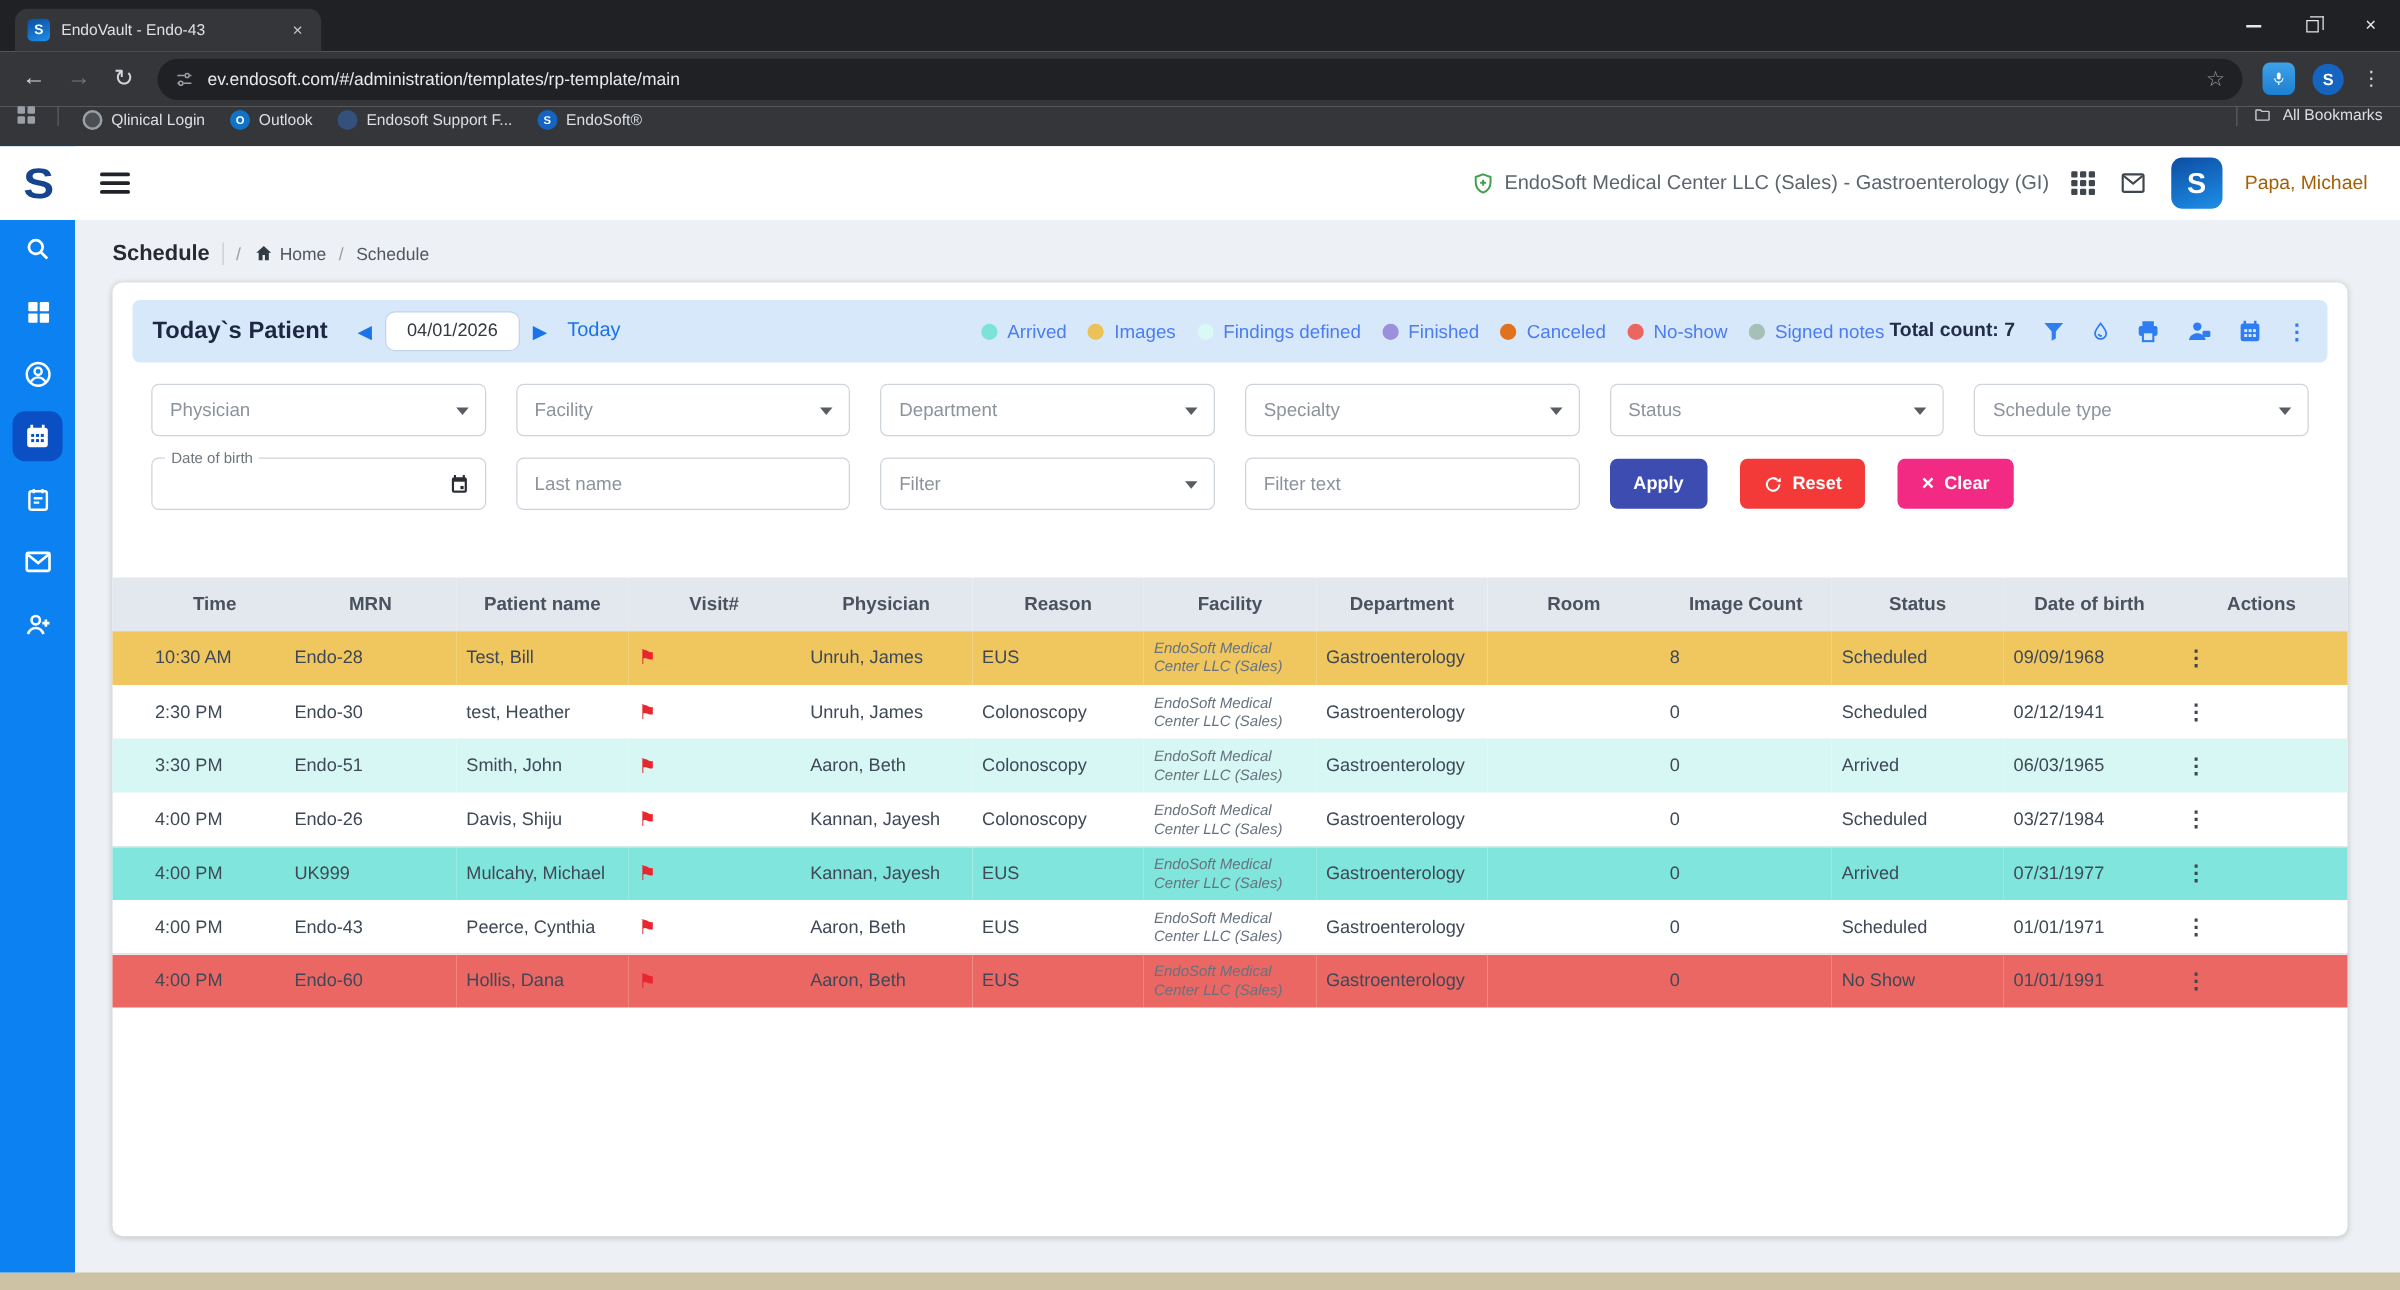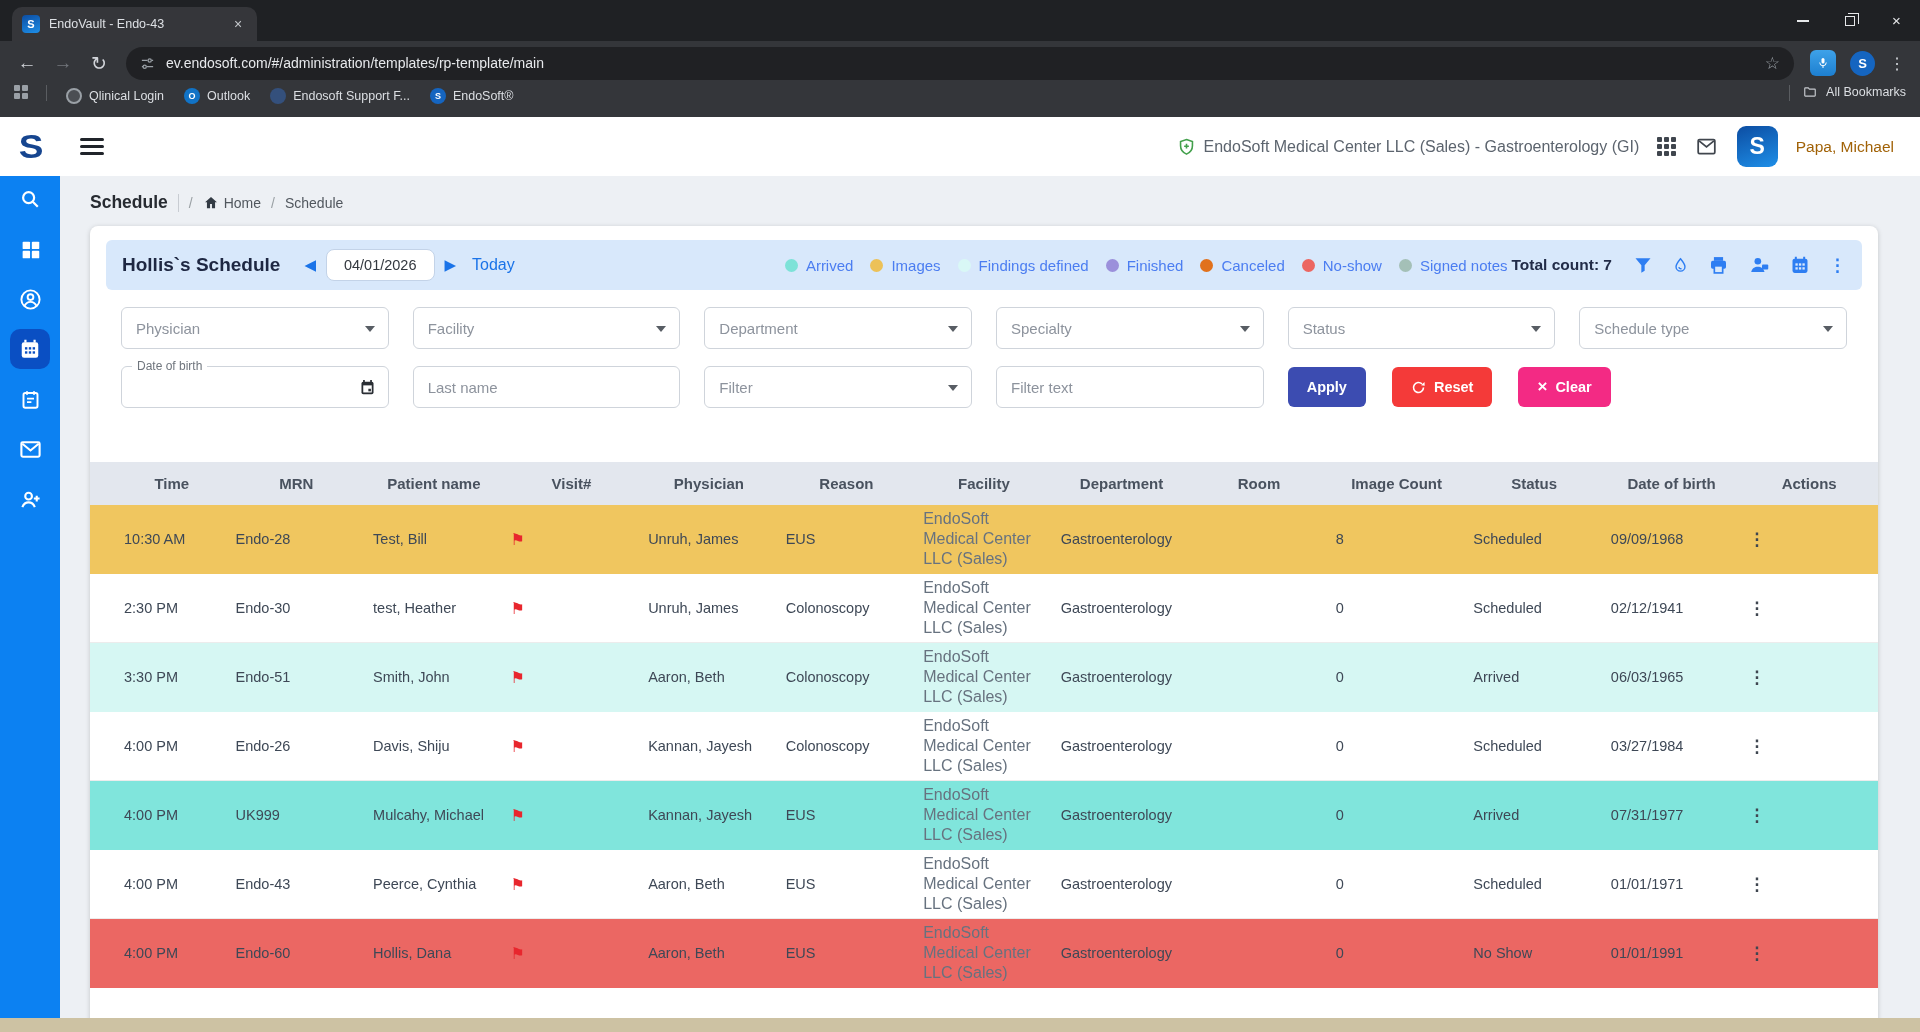--- a/index.html
+++ b/index.html
@@ -105,21 +105,21 @@
   .b-reset { background:#f43a39; }
   .b-clear { background:#f32a84; }
   .x-ico { font-size:17px; font-weight:bold; }
 
   .tbl { width:calc(100% + 32px); margin:54px -16px 0; border-collapse:collapse; table-layout:fixed; }
   .tbl th { background:#e3e7ee; font-size:15px; font-weight:bold; color:#49525f; text-align:center; padding:13px 8px; }
   .tbl th:first-child, .tbl td:first-child { padding-left:34px; }
   .tbl td { font-size:14.5px; color:#3e4856; padding:4px 8px; height:43px; }
   .tbl tbody tr { border-bottom:1px solid #ececec; }
   .tbl tbody tr.tinted { border-bottom-color:transparent; }
-  td.facility { color:#67727f; line-height:1.25; font-size:16px; }
+  td.facility { color:#67727f; line-height:1.25; font-size:12px;font-style:italic; }
   .flag { color:#e8262d; font-size:16px; }
   .kebab { color:#3f4650; font-size:17px; font-weight:bold; cursor:pointer; }
   .card-space { height:182px; }
 
   .bottom-strip { height:14px; background:#cdc2a3; }
 </style>
 </head>
 <body>
 
 <div>
@@ -310,21 +310,21 @@
             </svg>
           <span>Home</span>
         </span>
         <span class="bc-slash">/</span>
         <span class="bc-link">Schedule</span>
       </div>
 
       <div class="card">
 
         <div class="sched">
-          <span class="sched-title">Hollis`s Schedule</span>
+          <span class="sched-title">Today`s Patient</span>
           <span class="d-arrow">◀</span>
           <span class="datebox">04/01/2026</span>
           <span class="d-arrow">▶</span>
           <span class="today-link">Today</span>
 
           <span class="legend">
               <span class="lg-item">
                 <i class="dot" style="background: rgb(125, 226, 216);"></i>
                 <span class="lg-label">Arrived</span>
               </span>

